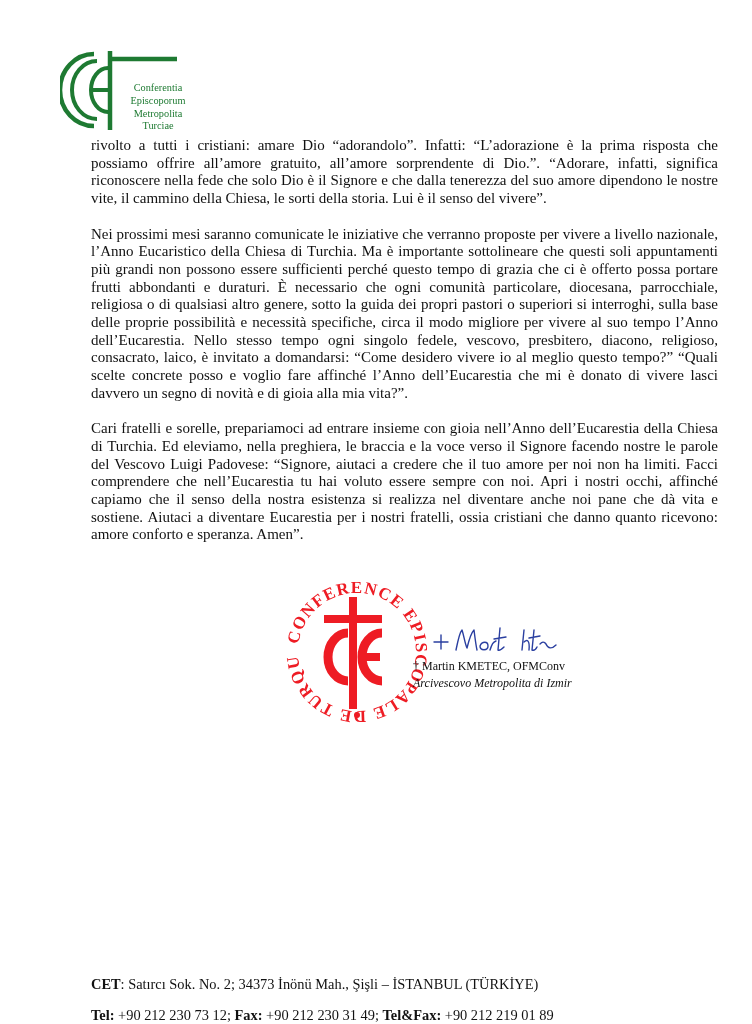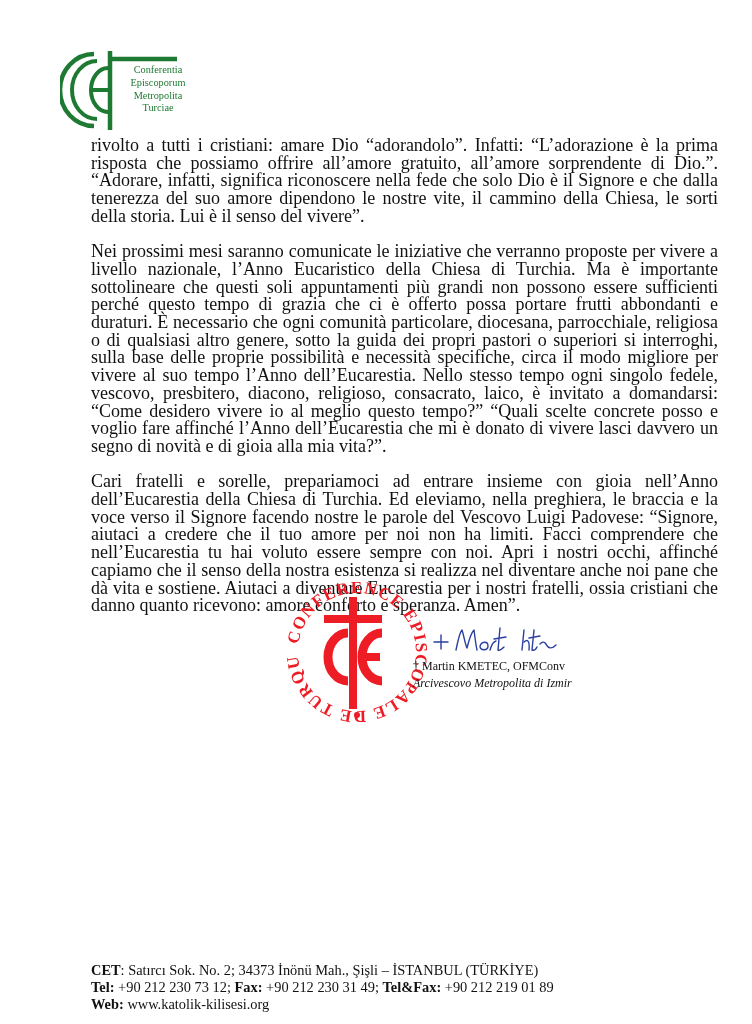--- a/index.html
+++ b/index.html
@@ -1,38 +1,38 @@
 <!DOCTYPE html>
 <html><head>
 <meta charset="utf-8">
 <style>
   html, body { margin: 0; padding: 0; background: #ffffff; }
   body { width: 752px; height: 1024px; position: relative; overflow: hidden;
          font-family: "Liberation Serif", serif; color: #111; }
 
   .logo { position: absolute; left: 60px; top: 48px; width: 150px; height: 84px; }
   .logo svg { position: absolute; left: 0; top: 0; }
-  .logo-text { position: absolute; left: 63px; top: 16px; width: 70px;
+  .logo-text { position: absolute; left: 63px; top: 34px; width: 70px;
                color: #1e7a32; font-size: 10.3px; line-height: 12.8px; text-align: center; }
   .logo-text div { white-space: nowrap; }
 
   .body-text { position: absolute; left: 91px; top: 137px; width: 627px;
-               font-size: 18px; line-height: 17.7px; text-align: justify; }
+               font-size: 15px; line-height: 17.7px; text-align: justify; }
   .body-text p { margin: 0 0 17.7px 0; }
 
   .stamp { position: absolute; left: 282px; top: 577px; width: 150px; height: 150px; }
 
   .signature { position: absolute; left: 432px; top: 622px; width: 150px; height: 36px; }
 
   .signer { position: absolute; left: 413px; top: 658px; font-size: 12px; line-height: 17px; }
   .signer .name { white-space: nowrap; }
   .signer .title { font-style: italic; white-space: nowrap; }
 
   .footer { position: absolute; left: 91px; top: 962px; font-size: 14.4px; line-height: 16.8px; }
-  .footer div { white-space: nowrap; }
+  .footer div { white-space: nowrap; margin-top: 14px; }
   .footer b { font-weight: bold; }
 </style>
 </head>
 <body>
 
 <div class="logo">
   <svg width="150" height="84" viewBox="0 0 150 84">
 
     <path d="M 34 6 A 34 36 0 0 0 34 78" fill="none" stroke="#1e7a32" stroke-width="4.5"></path>
     <path d="M 37 13 A 25 29 0 0 0 37 71" fill="none" stroke="#1e7a32" stroke-width="4"></path>

